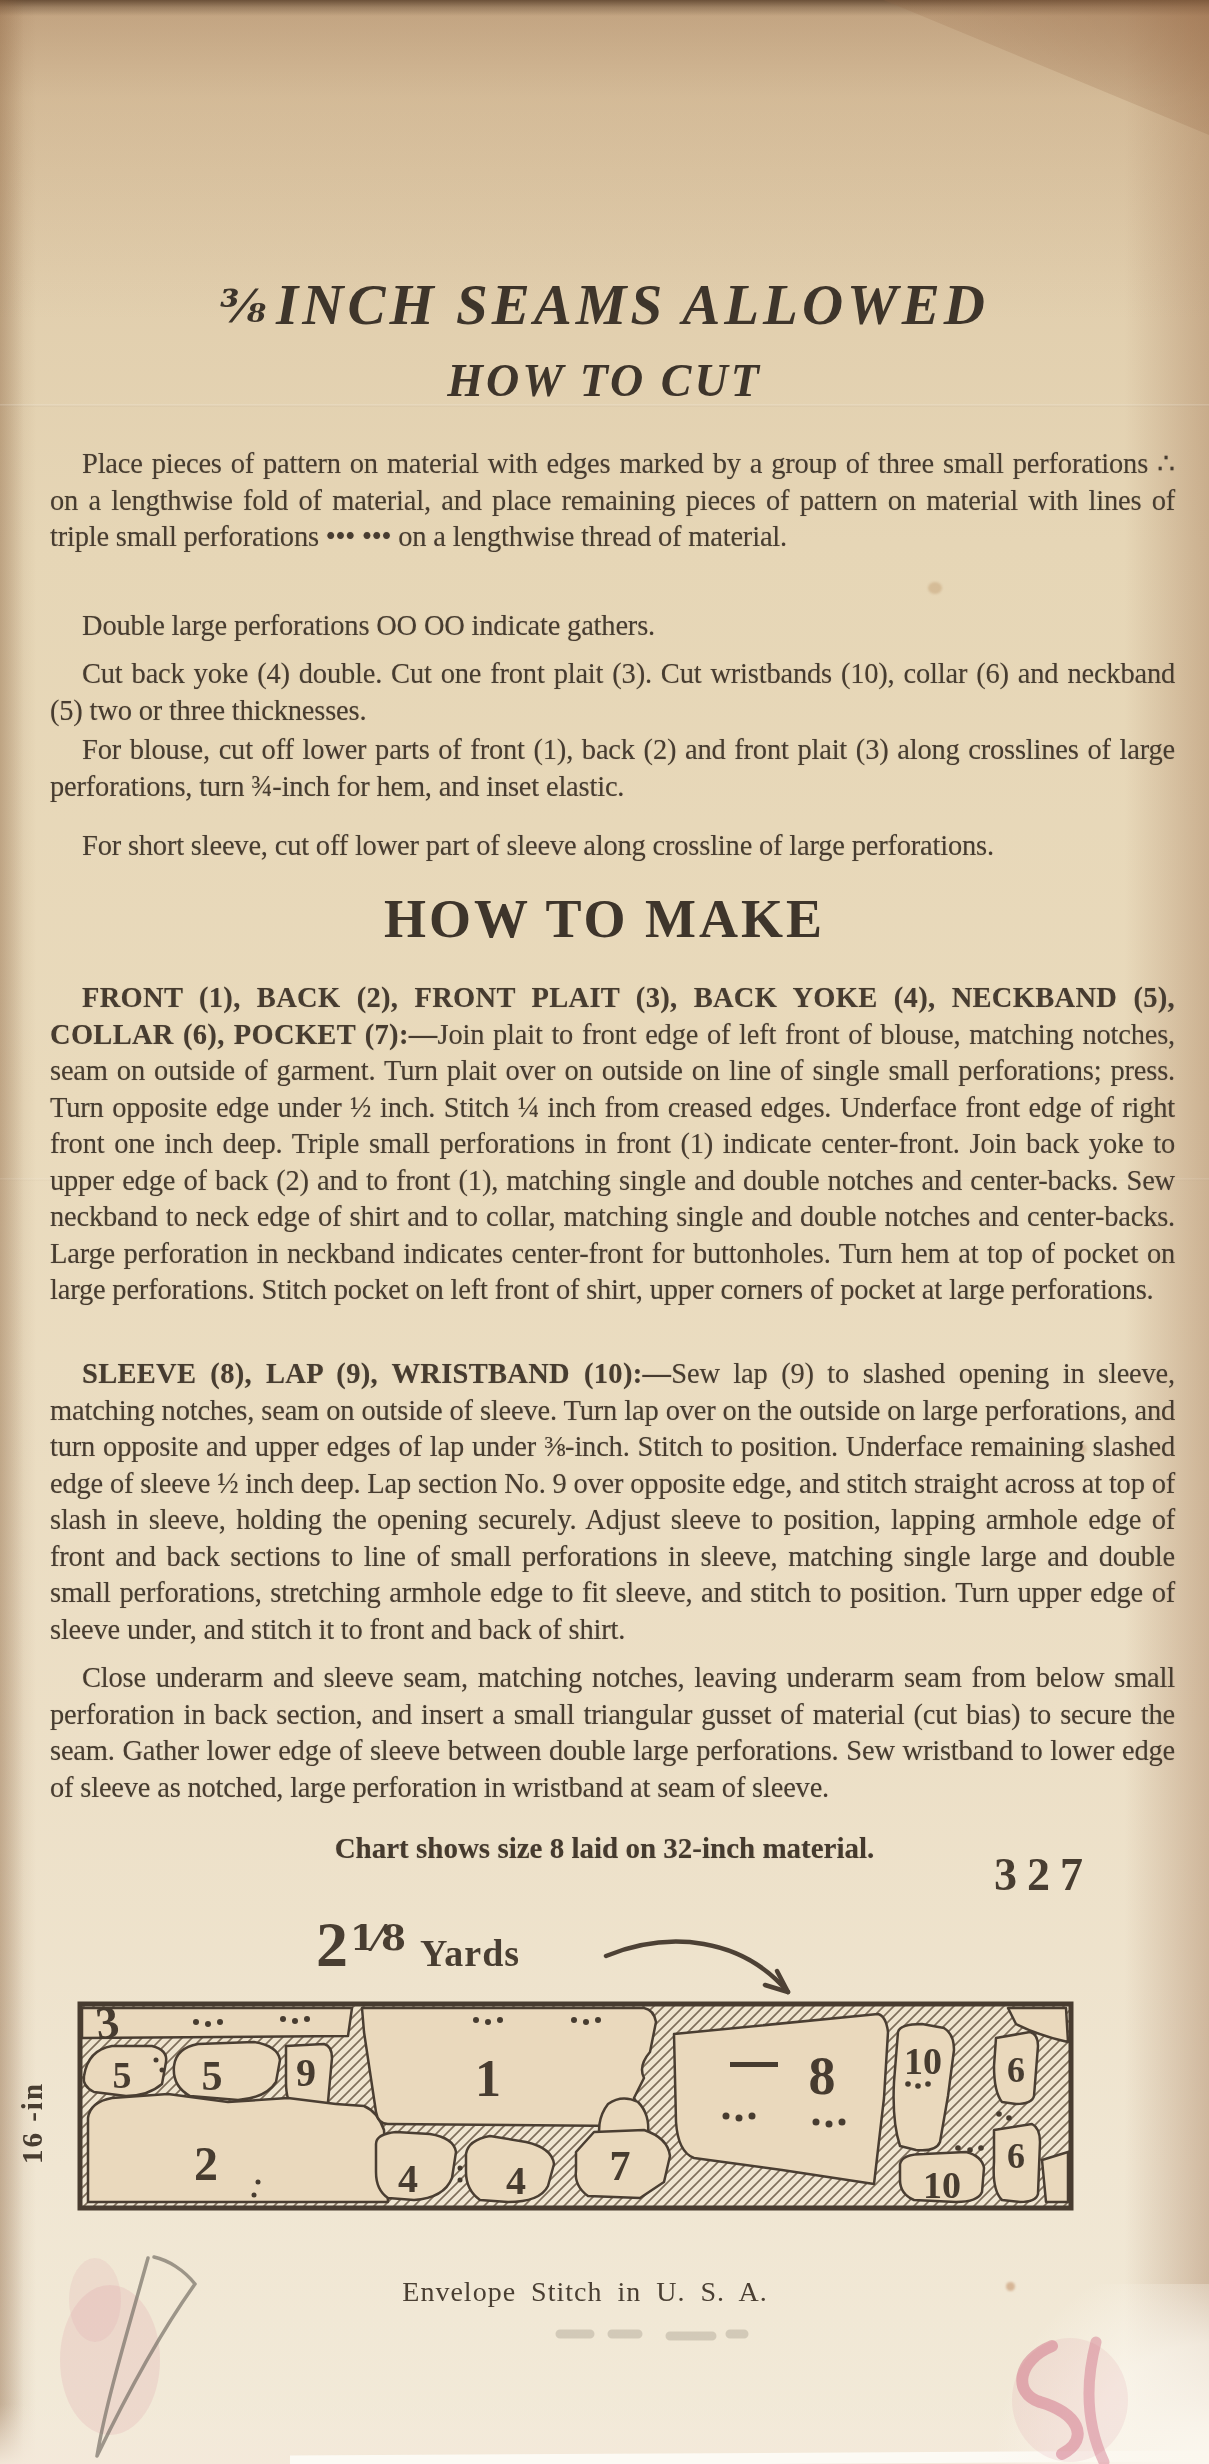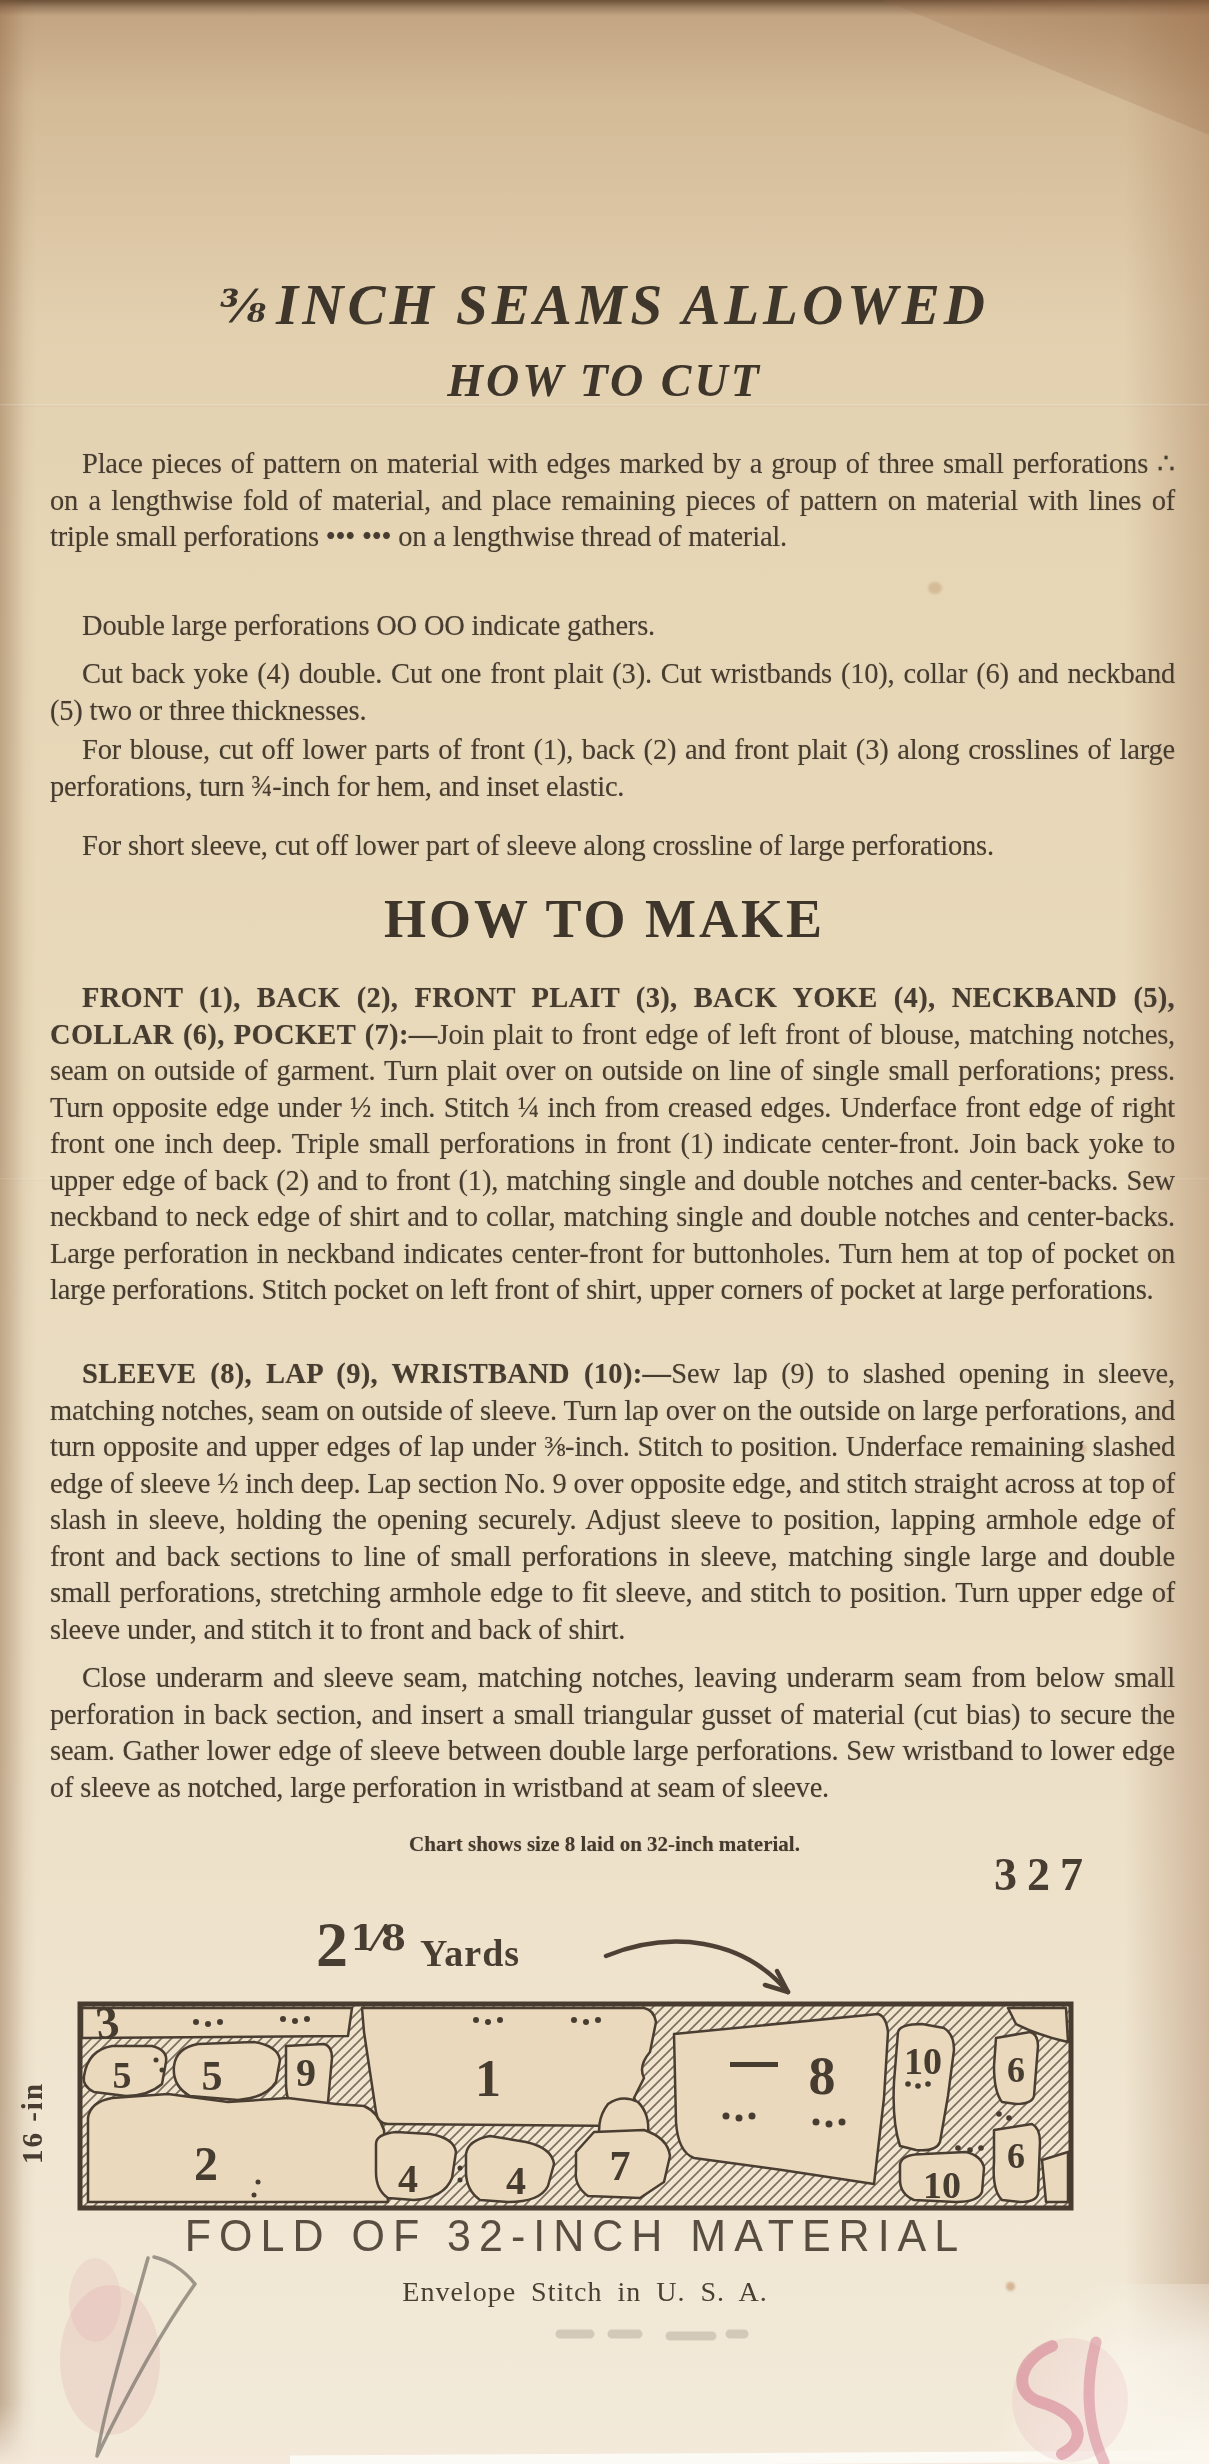--- a/index.html
+++ b/index.html
@@ -33,21 +33,21 @@
   .h2{top:358px;font-size:46px;line-height:1;letter-spacing:3px;}
   .h3{position:absolute;left:0;width:100%;top:892px;text-align:center;color:#3e352b;font-weight:700;font-size:54px;line-height:1;letter-spacing:3px;}
 
   .bodytext{position:absolute;left:42px;width:1125px;margin:8px;
     font-size:28.5px;line-height:36.5px;text-align:justify;text-indent:32px;
     color:#473c30;letter-spacing:-0.2px;
     text-shadow:0 0 1px rgba(70,58,42,0.35);}
   .bodytext b{font-weight:700;letter-spacing:0.3px;}
 
   .caption{position:absolute;left:0;width:100%;top:1832px;margin:0;text-align:center;
-    font-size:21px;font-weight:700;color:#453a2e;text-shadow:0 0 1px rgba(70,58,42,0.35);}
+    font-size:29px;font-weight:700;color:#453a2e;text-shadow:0 0 1px rgba(70,58,42,0.35);}
   .patnum{position:absolute;top:1848px;right:116px;font-size:46px;font-weight:700;
     letter-spacing:10px;color:#483d31;}
   .yardage{position:absolute;top:1908px;left:316px;color:#493e32;white-space:nowrap;}
   .yardage .whole{font-size:64px;font-weight:700;}
   .yardage .fracpart{font-size:36px;font-weight:700;position:relative;top:-16px;left:2px;font-family:"DejaVu Serif",serif;}
   .yardage .unit{font-size:38px;font-weight:700;margin-left:16px;letter-spacing:1px;}
 
   .selvage{position:absolute;left:16px;top:2198px;width:150px;text-align:center;
     transform:rotate(-90deg);transform-origin:0 0;
     font-size:29px;font-weight:700;letter-spacing:2px;color:#483d31;}
@@ -200,21 +200,20 @@
     <text x="542" y="178" font-size="42" text-anchor="middle">7</text>
     <text x="744" y="92" font-size="54" text-anchor="middle">8</text>
     <text x="845" y="72" font-size="38" text-anchor="middle">10</text>
     <text x="938" y="80" font-size="36" text-anchor="middle">6</text>
     <text x="864" y="196" font-size="38" text-anchor="middle">10</text>
     <text x="938" y="166" font-size="36" text-anchor="middle">6</text>
 
     <rect x="2" y="2" width="991" height="204" fill="none" stroke="#483c30" stroke-width="5"></rect>
   </svg>
 
-  <div class="fold-label">FOLD OF 32-INCH MATERIAL</div>
   <div class="printed-note">Envelope Stitch in U. S. A.</div>
 
   <svg class="overlay-svg" width="1209" height="2464">
     <g>
       <path d="M560,2334 h30 m22,0 h26 m32,2 h42 m18,-2 h14" stroke="rgba(90,80,65,0.20)" stroke-width="9" stroke-linecap="round" fill="none"></path>
     </g>
     <g>
       <ellipse cx="110" cy="2360" rx="50" ry="75" fill="rgba(219,150,160,0.20)"></ellipse>
       <ellipse cx="95" cy="2300" rx="26" ry="42" fill="rgba(219,150,160,0.16)"></ellipse>
       <ellipse cx="1070" cy="2400" rx="58" ry="62" fill="rgba(219,140,155,0.14)"></ellipse>

